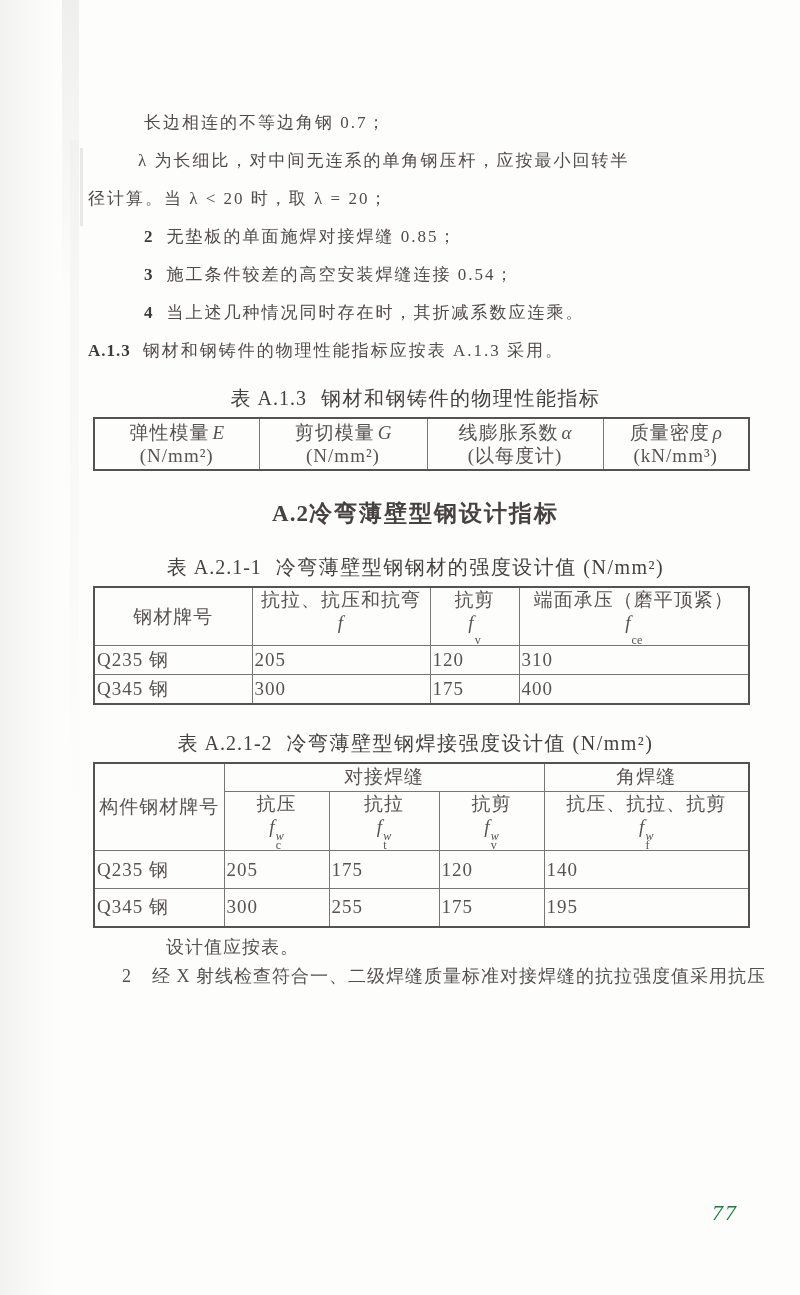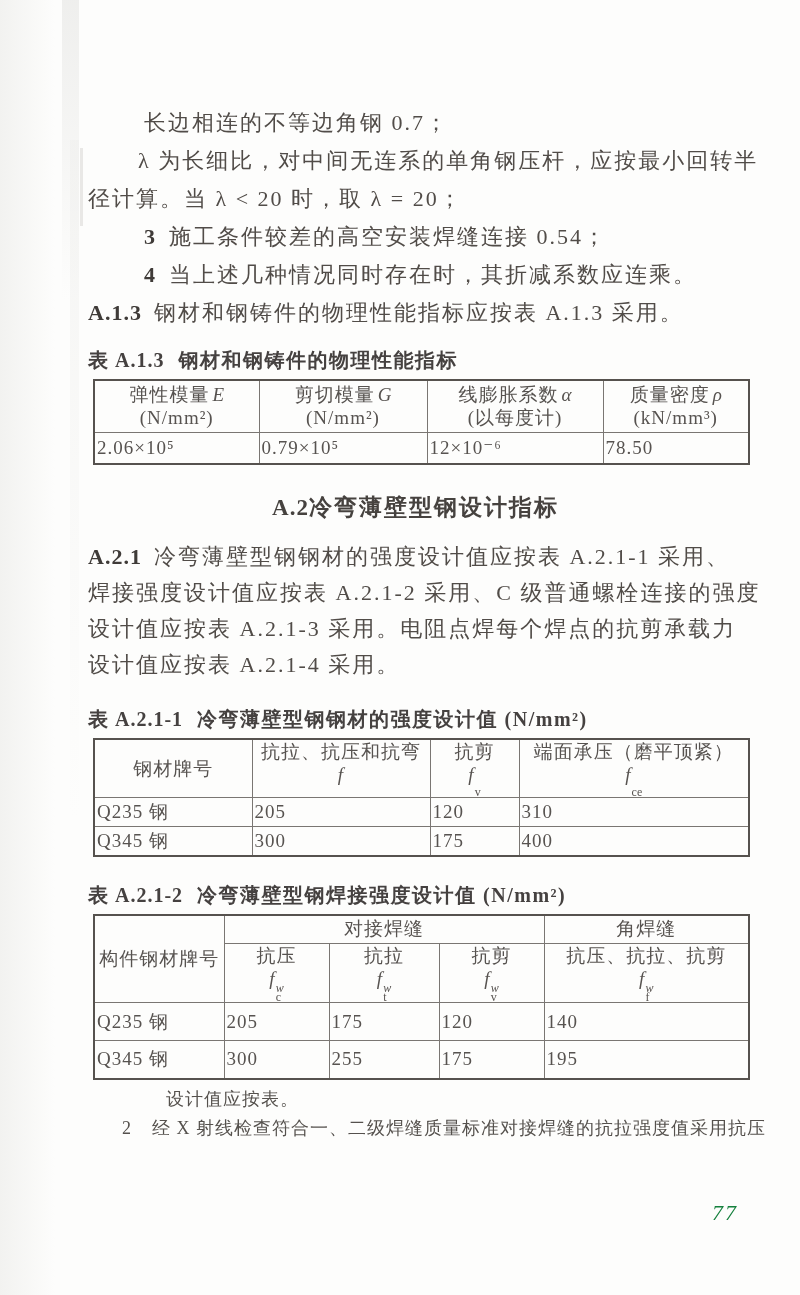--- a/index.html
+++ b/index.html
@@ -27,30 +27,30 @@
     opacity:.55;pointer-events:none;
   }
   .scan-mark{
     position:absolute;left:80px;top:148px;width:3px;height:78px;
     background:#e3e2e0;opacity:.8;pointer-events:none;
   }
   .content{
     position:absolute;left:88px;top:104px;width:655px;
   }
   .bline{
-    font-size:22px;line-height:38px;letter-spacing:2px;
+    font-size:17px;line-height:38px;letter-spacing:2px;
     white-space:nowrap;
   }
   .indent1{padding-left:56px;}
   .indent2{padding-left:50px;}
   .num{font-weight:bold;color:#3f3b38;margin-right:14px;letter-spacing:0;}
   .clause-num{font-weight:bold;color:#3f3b38;margin-right:12px;letter-spacing:1px;}
   .tbl-caption{
     margin-top:13px;
-    font-weight:bold;font-size:20px;line-height:30px;
+    text-align:center;font-weight:normal;font-size:20px;line-height:30px;
     color:#454140;letter-spacing:1.5px;white-space:nowrap;
   }
   .tbl-caption .cap-num{margin-right:14px;letter-spacing:1px;}
   table{
     border-collapse:collapse;width:655px;margin-left:5px;margin-top:4px;
     table-layout:fixed;
   }
   table,th,td{border:1px solid #7a7672;}
   table{border:2px solid #56524e;}
   th,td{
@@ -109,20 +109,23 @@
   <div class="bline indent1">
     <span>长边相连的不等边角钢 0.7；</span>
   </div>
   <div class="bline indent2">
     <span>λ 为长细比，对中间无连系的单角钢压杆，应按最小回转半</span>
   </div>
   <div class="bline">
     <span>径计算。当 λ &lt; 20 时，取 λ = 20；</span>
   </div>
   <div class="bline indent1">
+    <span class="num">2</span><span>无垫板的单面施焊对接焊缝 0.85；</span>
+  </div>
+  <div class="bline indent1">
     <span class="num">3</span><span>施工条件较差的高空安装焊缝连接 0.54；</span>
   </div>
   <div class="bline indent1">
     <span class="num">4</span><span>当上述几种情况同时存在时，其折减系数应连乘。</span>
   </div>
   <div class="bline">
     <span class="clause-num">A.1.3</span><span>钢材和钢铸件的物理性能指标应按表 A.1.3 采用。</span>
   </div>
 
   <div class="tbl-caption">
@@ -148,41 +151,27 @@
       </th>
       <th>
         <div class="th-line1"><span>线膨胀系数</span><i class="var">α</i></div>
         <div class="th-line2">(以每度计)</div>
       </th>
       <th>
         <div class="th-line1"><span>质量密度</span><i class="var">ρ</i></div>
         <div class="th-line2">(kN/mm³)</div>
       </th>
     </tr>
-    <tr class="d-row">
-      <td>2.06×10⁵</td>
-      <td>0.79×10⁵</td>
-      <td>12×10⁻⁶</td>
-      <td>78.50</td>
-    </tr>
   </tbody>
     </table>
 
   <div class="section-heading">
     <span class="sec-num">A.2</span><span>冷弯薄壁型钢设计指标</span>
   </div>
 
-  <div class="para">
-    <div class="bline">
-      <span class="clause-num">A.2.1</span><span>冷弯薄壁型钢钢材的强度设计值应按表 A.2.1-1 采用、</span>
-    </div>
-    <div class="bline"><span>焊接强度设计值应按表 A.2.1-2 采用、C 级普通螺栓连接的强度</span></div>
-    <div class="bline"><span>设计值应按表 A.2.1-3 采用。电阻点焊每个焊点的抗剪承载力</span></div>
-    <div class="bline"><span>设计值应按表 A.2.1-4 采用。</span></div>
-  </div>
 
   <div class="tbl-caption" style="margin-top:21px;">
     <span class="cap-num">表 A.2.1-1</span><span>冷弯薄壁型钢钢材的强度设计值 (N/mm²)</span>
   </div>
 
   <table class="t2">
     <colgroup>
         <col style="width:158px">
         <col style="width:178px">
         <col style="width:89px">

